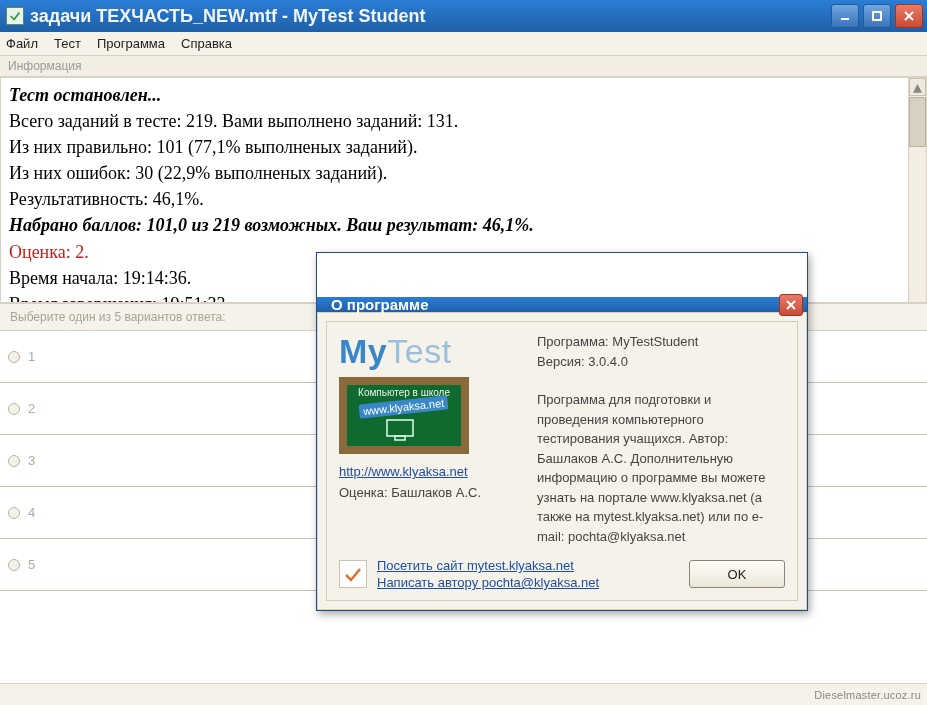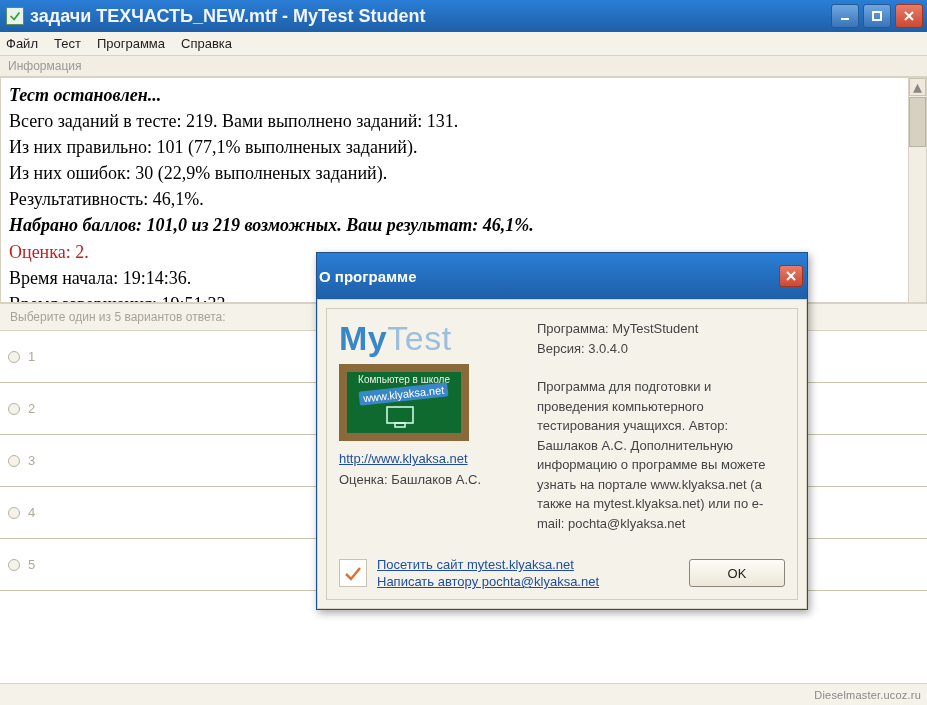--- a/index.html
+++ b/index.html
@@ -122,22 +122,22 @@
   .dialog {
     position: absolute;
     left: 316px; top: 252px;
     width: 492px;
     border: 1px solid #1e4f87;
     box-shadow: 2px 3px 8px rgba(0,0,0,0.35);
   }
   .dialog .dlg-titlebar {
     display: flex; align-items: center;
     background: linear-gradient(to bottom, #2a7ed6, #1e5fa8);
-    height: 46px; padding: 0 4px 0 2px;
-    color: #fff; font-size: 15px; font-weight: bold;
+    height: 15px; padding: 0 4px 0 14px;
+    color: #fff; font-size: 15px; font-weight: bold; margin-top: 44px;
   }
   .dialog .dlg-titlebar .t { flex: 1; }
   .dialog .dlg-close {
     width: 24px; height: 22px;
     background: linear-gradient(to bottom, #e87c6a, #c94a33);
     border: 1px solid #a5321d; border-radius: 3px;
     display:flex; align-items:center; justify-content:center; color:#fff;
   }
   .dialog .dlg-body {
     background: #f5f2ea;
@@ -173,21 +173,21 @@
   .board .tag {
     background: #3a87c7; color: white; font-size: 11px; padding: 1px 4px;
     transform: rotate(-6deg);
     border-radius: 2px;
   }
   .desc { color: #444; font-size: 13px; line-height: 1.5; }
   .link { color: #1f4ea1; text-decoration: underline; cursor: pointer; }
   .author-line { color: #444; font-size: 13px; margin-top: 6px; }
   .footer {
     display: flex; align-items: center; gap: 10px;
-    margin-top: 16px; padding-top: 8px;
+    margin-top: 4px; padding-top: 8px;
   }
   .chk-icon {
     width: 28px; height: 28px; border: 1px solid #c9c3b2; background: #fff;
     display:flex; align-items:center; justify-content:center;
   }
   .chk-icon svg { width: 20px; height: 20px; }
   .footer-links { display: flex; flex-direction: column; gap: 2px; flex: 1; }
   .ok-btn {
     width: 96px; height: 28px;
     background: linear-gradient(to bottom, #fdfcf7, #ece7d8);

